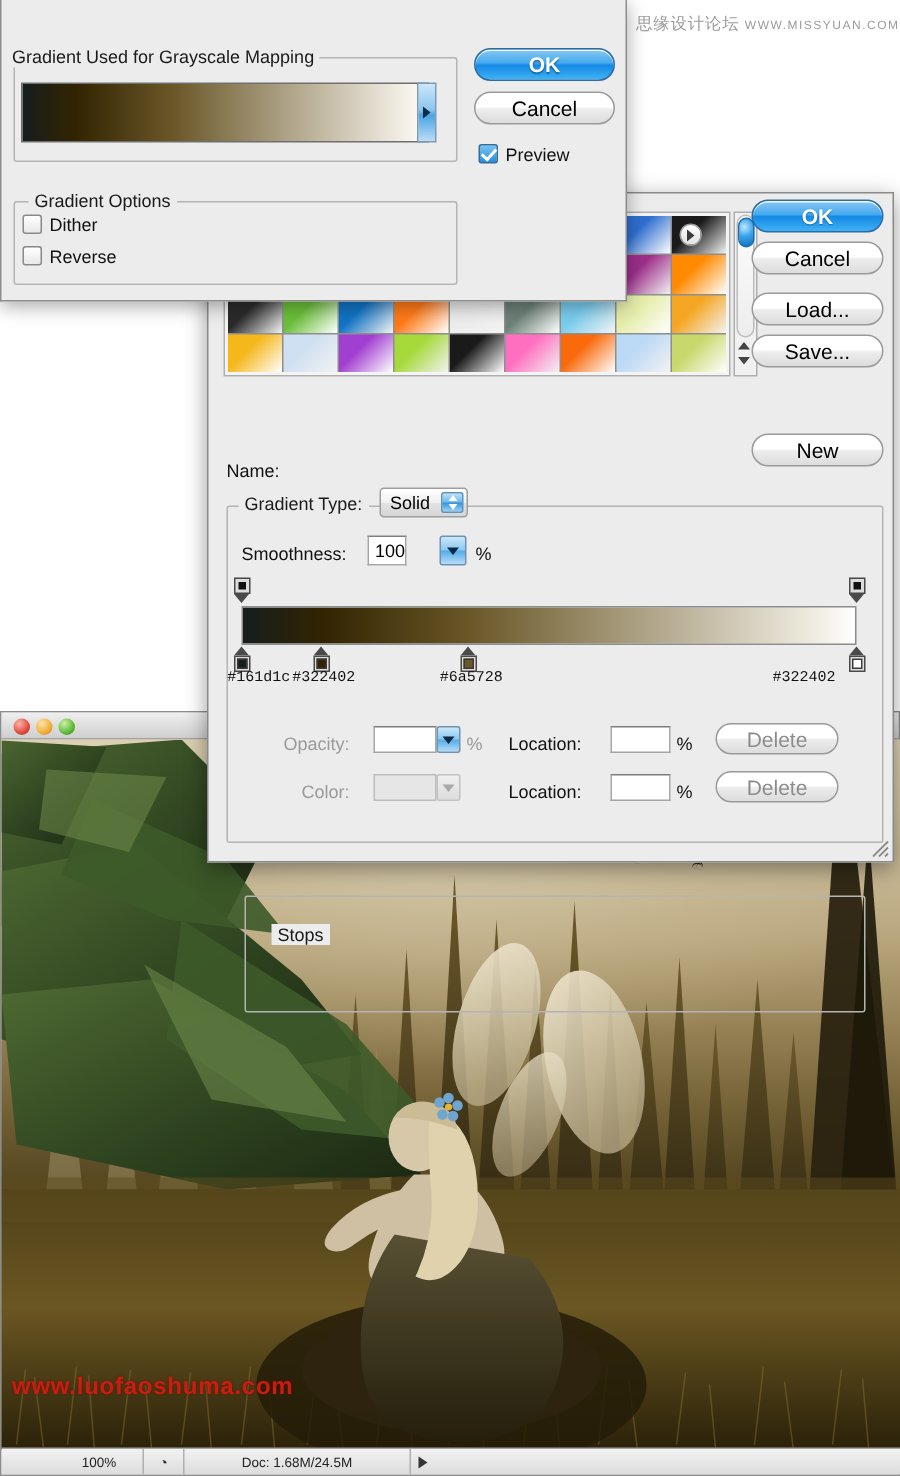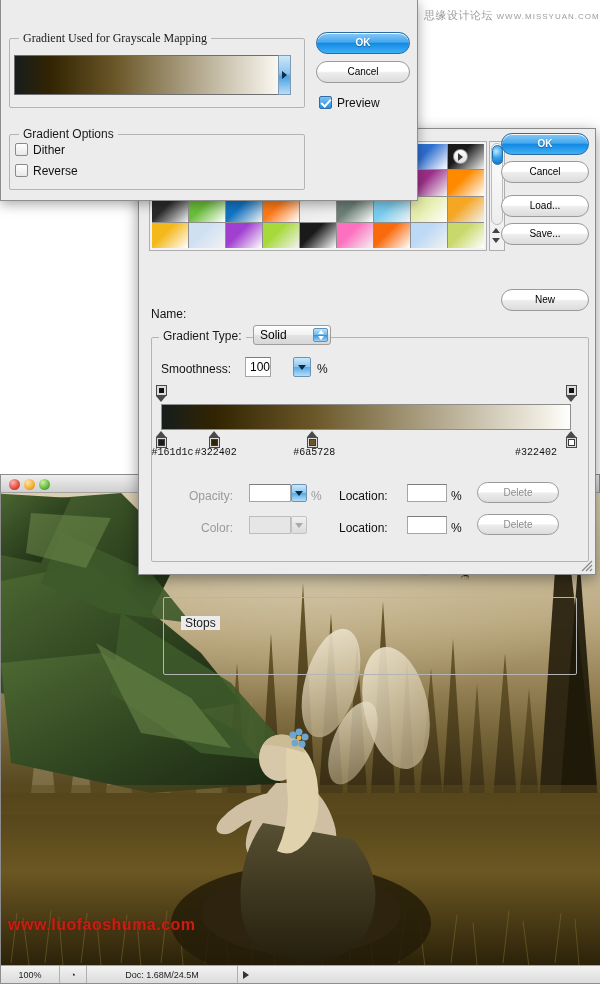--- a/index.html
+++ b/index.html
@@ -13,21 +13,21 @@
   }
   #root { position: relative; width: 600px; height: 984px; background: #fff; }
 
   
   .aqua-btn {
     position: absolute;
     border: 1px solid #9a9a9a;
     border-radius: 11px;
     background: linear-gradient(#ffffff 0%, #ffffff 46%, #ededed 53%, #dcdcdc 100%);
     color: #000;
-    font-size: 10px;
+    font-size: 14px;
     text-align: center;
     line-height: 1;
     display: flex; align-items: center; justify-content: center;
     box-shadow: 0 1px 0 rgba(255,255,255,.9) inset;
   }
   .aqua-btn.default {
     border: 1px solid #2c6ba3;
     background: linear-gradient(#88c8f4 0%, #45a9ef 45%, #1389e4 52%, #3fb2f5 100%);
     color: #ffffff;
     font-weight: bold;
@@ -263,21 +263,21 @@
         #4a3c17 70%,
         #5e4c1e 80%,
         #4a3b15 90%,
         #2f2609 100%);
   }
   .statusbar {
     position: absolute; left: 0; bottom: 0; width: 600px; height: 18px;
     background: linear-gradient(#f2f2f2,#dcdcdc);
     border-top: 1px solid #a4a4a4;
     display: flex; align-items: center;
-    font-size: 9px; color: #222;
+    font-size: 9px; color: #222; padding-left: 36px;
   }
   .statusbar .cell { display:flex; align-items:center; height:100%; padding: 0 5px; }
   .statusbar .sep { width:1px; height:100%; background:#b0b0b0; }
   .statusbar .tri { width:0;height:0;border-top:4px solid transparent;border-bottom:4px solid transparent;border-left:6px solid #333;}
 
   
   #wm-top {
     position: absolute; left: 424px; top: 8px;
     font-size: 11px; color: #9b9b9b; letter-spacing: .5px; white-space: nowrap;
   }
@@ -541,21 +541,21 @@
     <div class="aqua-btn default" style="left:362px; top:4px; width:88px; height:22px;">OK</div>
     <div class="aqua-btn" style="left:362px; top:32px; width:88px; height:22px;">Cancel</div>
     <div class="aqua-btn" style="left:362px; top:66px; width:88px; height:22px;">Load...</div>
     <div class="aqua-btn" style="left:362px; top:94px; width:88px; height:22px;">Save...</div>
 
     <div class="lbl" style="left:12px; top:178px;">Name:</div>
     <div class="aqua-btn" style="left:362px; top:160px; width:88px; height:22px;">New</div>
 
     <div class="group-box" style="left:12px; top:208px; width:438px; height:225px;"></div>
     <div class="group-title" style="left:20px; top:200px;">Gradient Type:</div>
-    <div class="popup" style="left:114px; top:196px; width:78px; height:20px;">
+    <div class="popup" style="left:114px; top:196px; width:59px; height:20px;">
       <span>Solid</span>
       <span class="knob">
           <i class="up"></i>
           <i class="dn"></i>
         </span>
     </div>
 
     <div class="lbl" style="left:22px; top:233px;">Smoothness:</div>
     <div class="txtfield" style="left:106px; top:228px; width:26px; height:20px;">100</div>
     <div class="dropbtn" style="left:154px; top:228px; width:18px; height:20px;">
@@ -632,21 +632,21 @@
         <span class="tip"></span>
         <span class="body"></span>
         <span class="swatch" style="background:#ffffff"></span>
       </div>
       <div class="stop-label" style="top: 447px; left: 515px;">#322402</div>
     </div>
 
   <div id="gmap">
 
     <div class="group-box" style="left:8px; top:38px; width:296px; height:70px;"></div>
-    <div class="group-title" style="left:18px; top:31px; font-size:12px;font-family:Liberation Serif, serif;">Gradient Used for Grayscale Mapping</div>
+    <div class="group-title" style="left:3px; top:31px; font-size:12px;">Gradient Used for Grayscale Mapping</div>
     <div id="gmap-preview-bar" style="background: linear-gradient(90deg, rgb(22, 29, 28) 0%, rgb(50, 36, 2) 13%, rgb(106, 87, 40) 37%, rgb(247, 244, 236) 96%, rgb(255, 255, 255) 100%);"></div>
     <div id="gmap-preview-arrow">
         <i></i>
       </div>
 
     <div class="group-box" style="left:8px; top:134px; width:296px; height:56px;"></div>
     <div class="group-title" style="left:18px; top:127px; font-size:12px;">Gradient Options</div>
 
     <div class="chk" style="left:14px; top:143px;"></div>
     <div class="lbl" style="left:32px; top:143px;">Dither</div>

